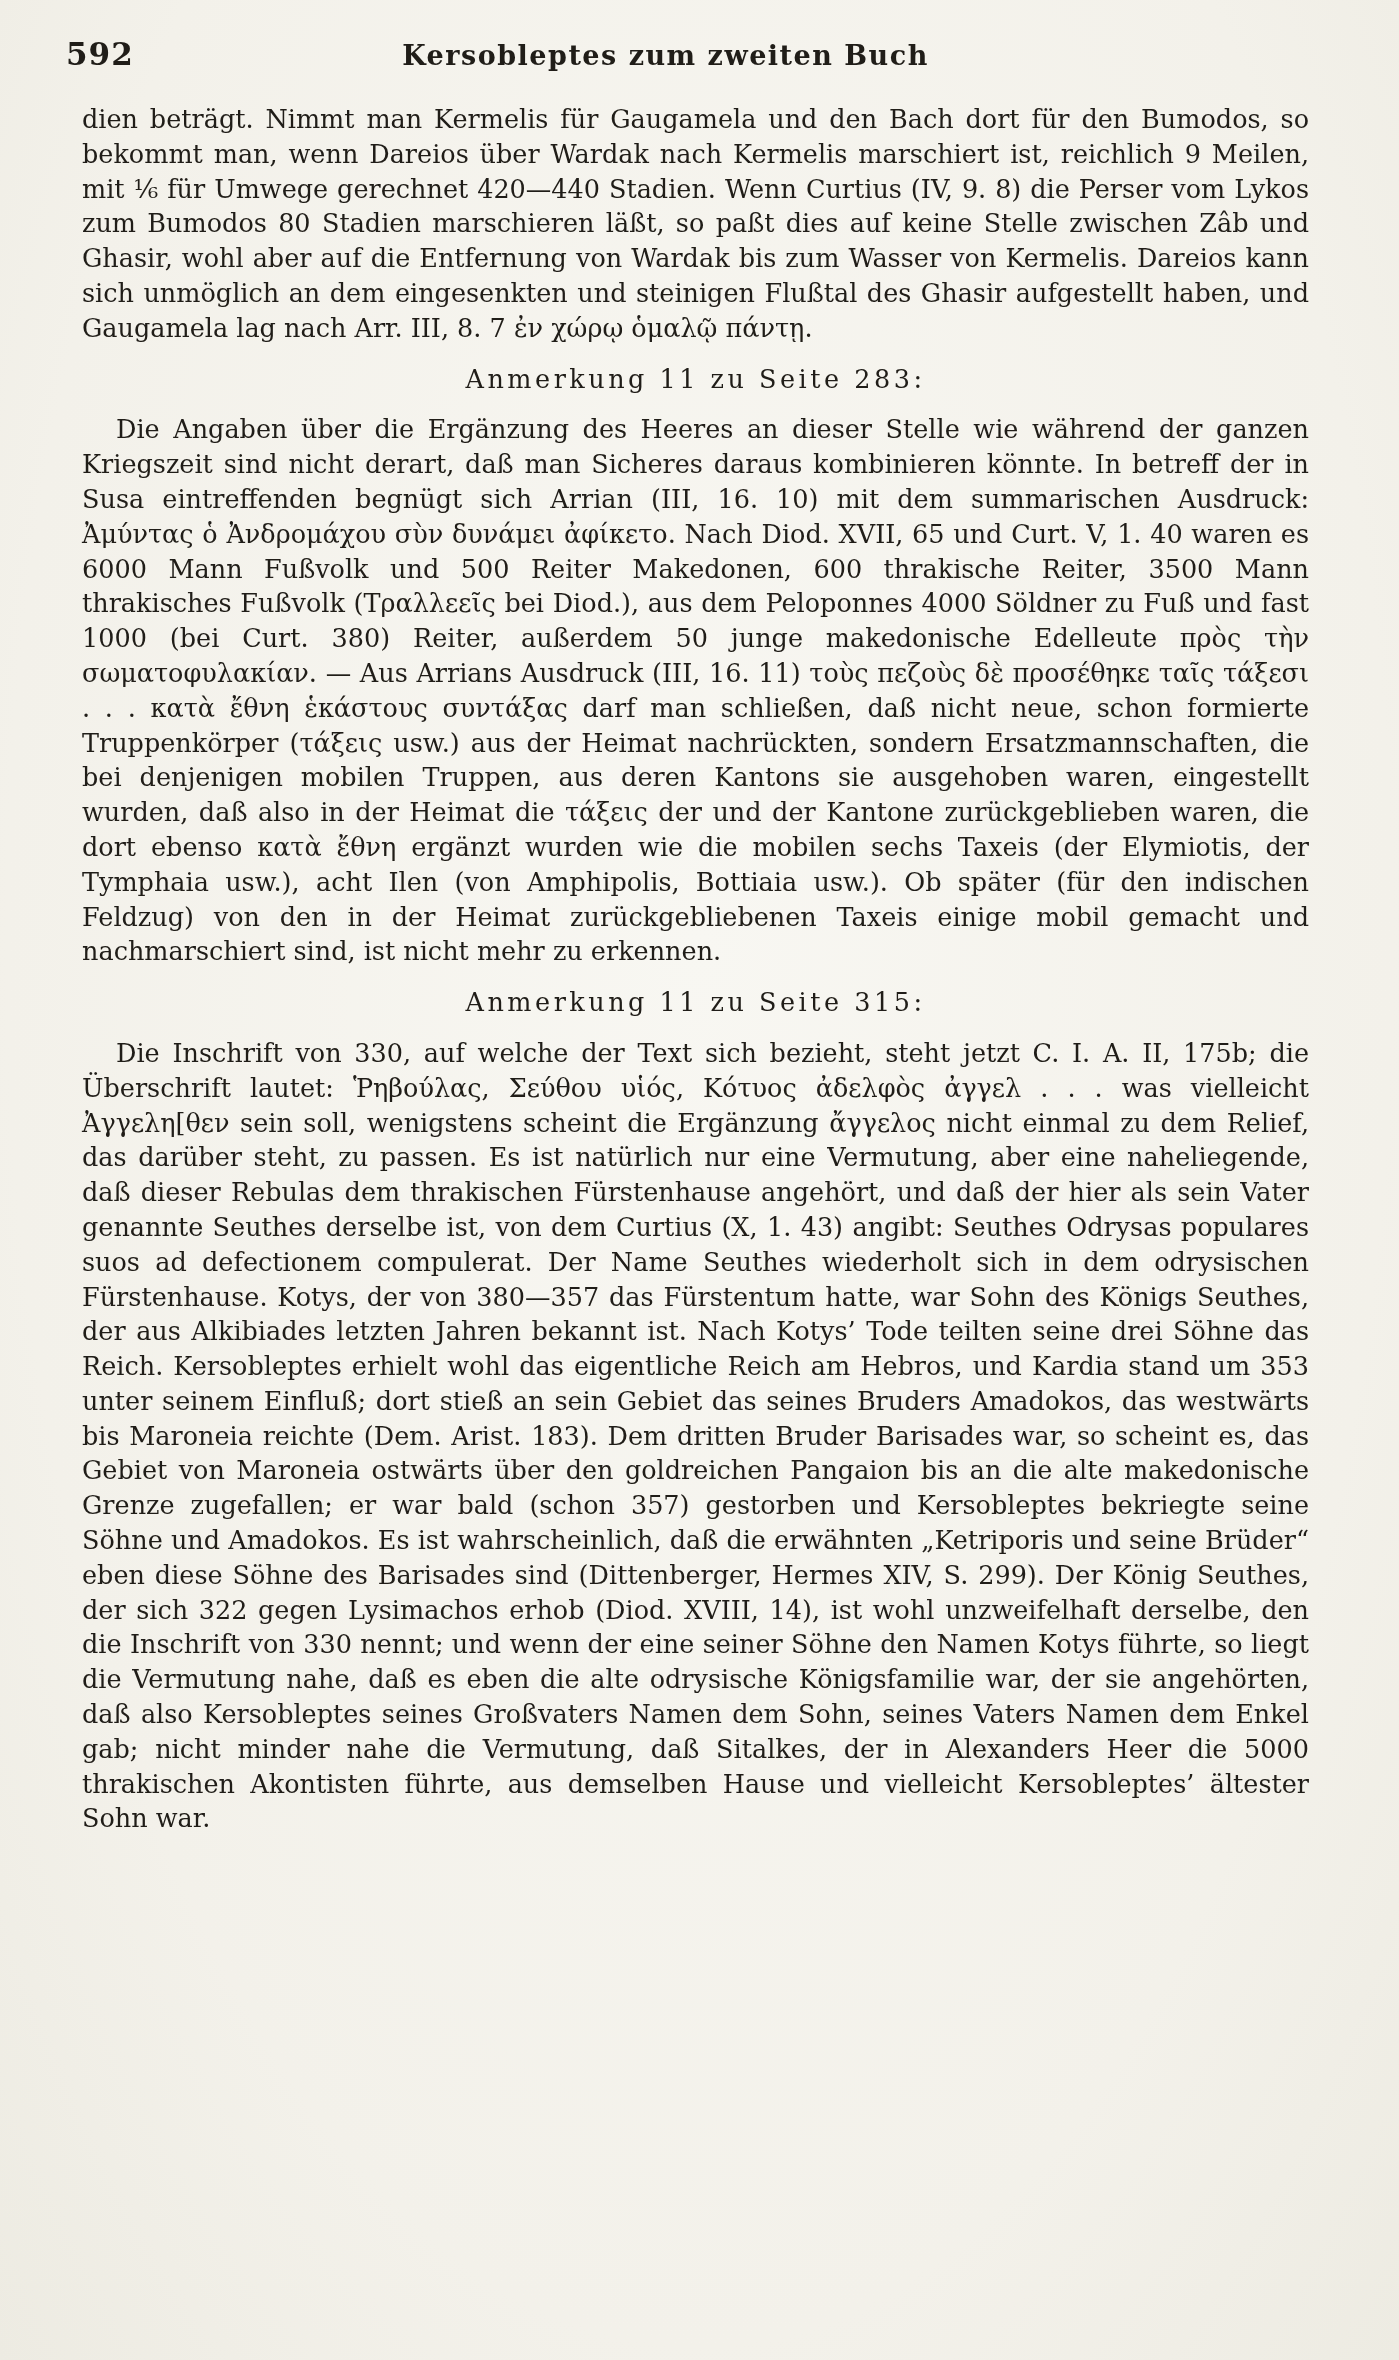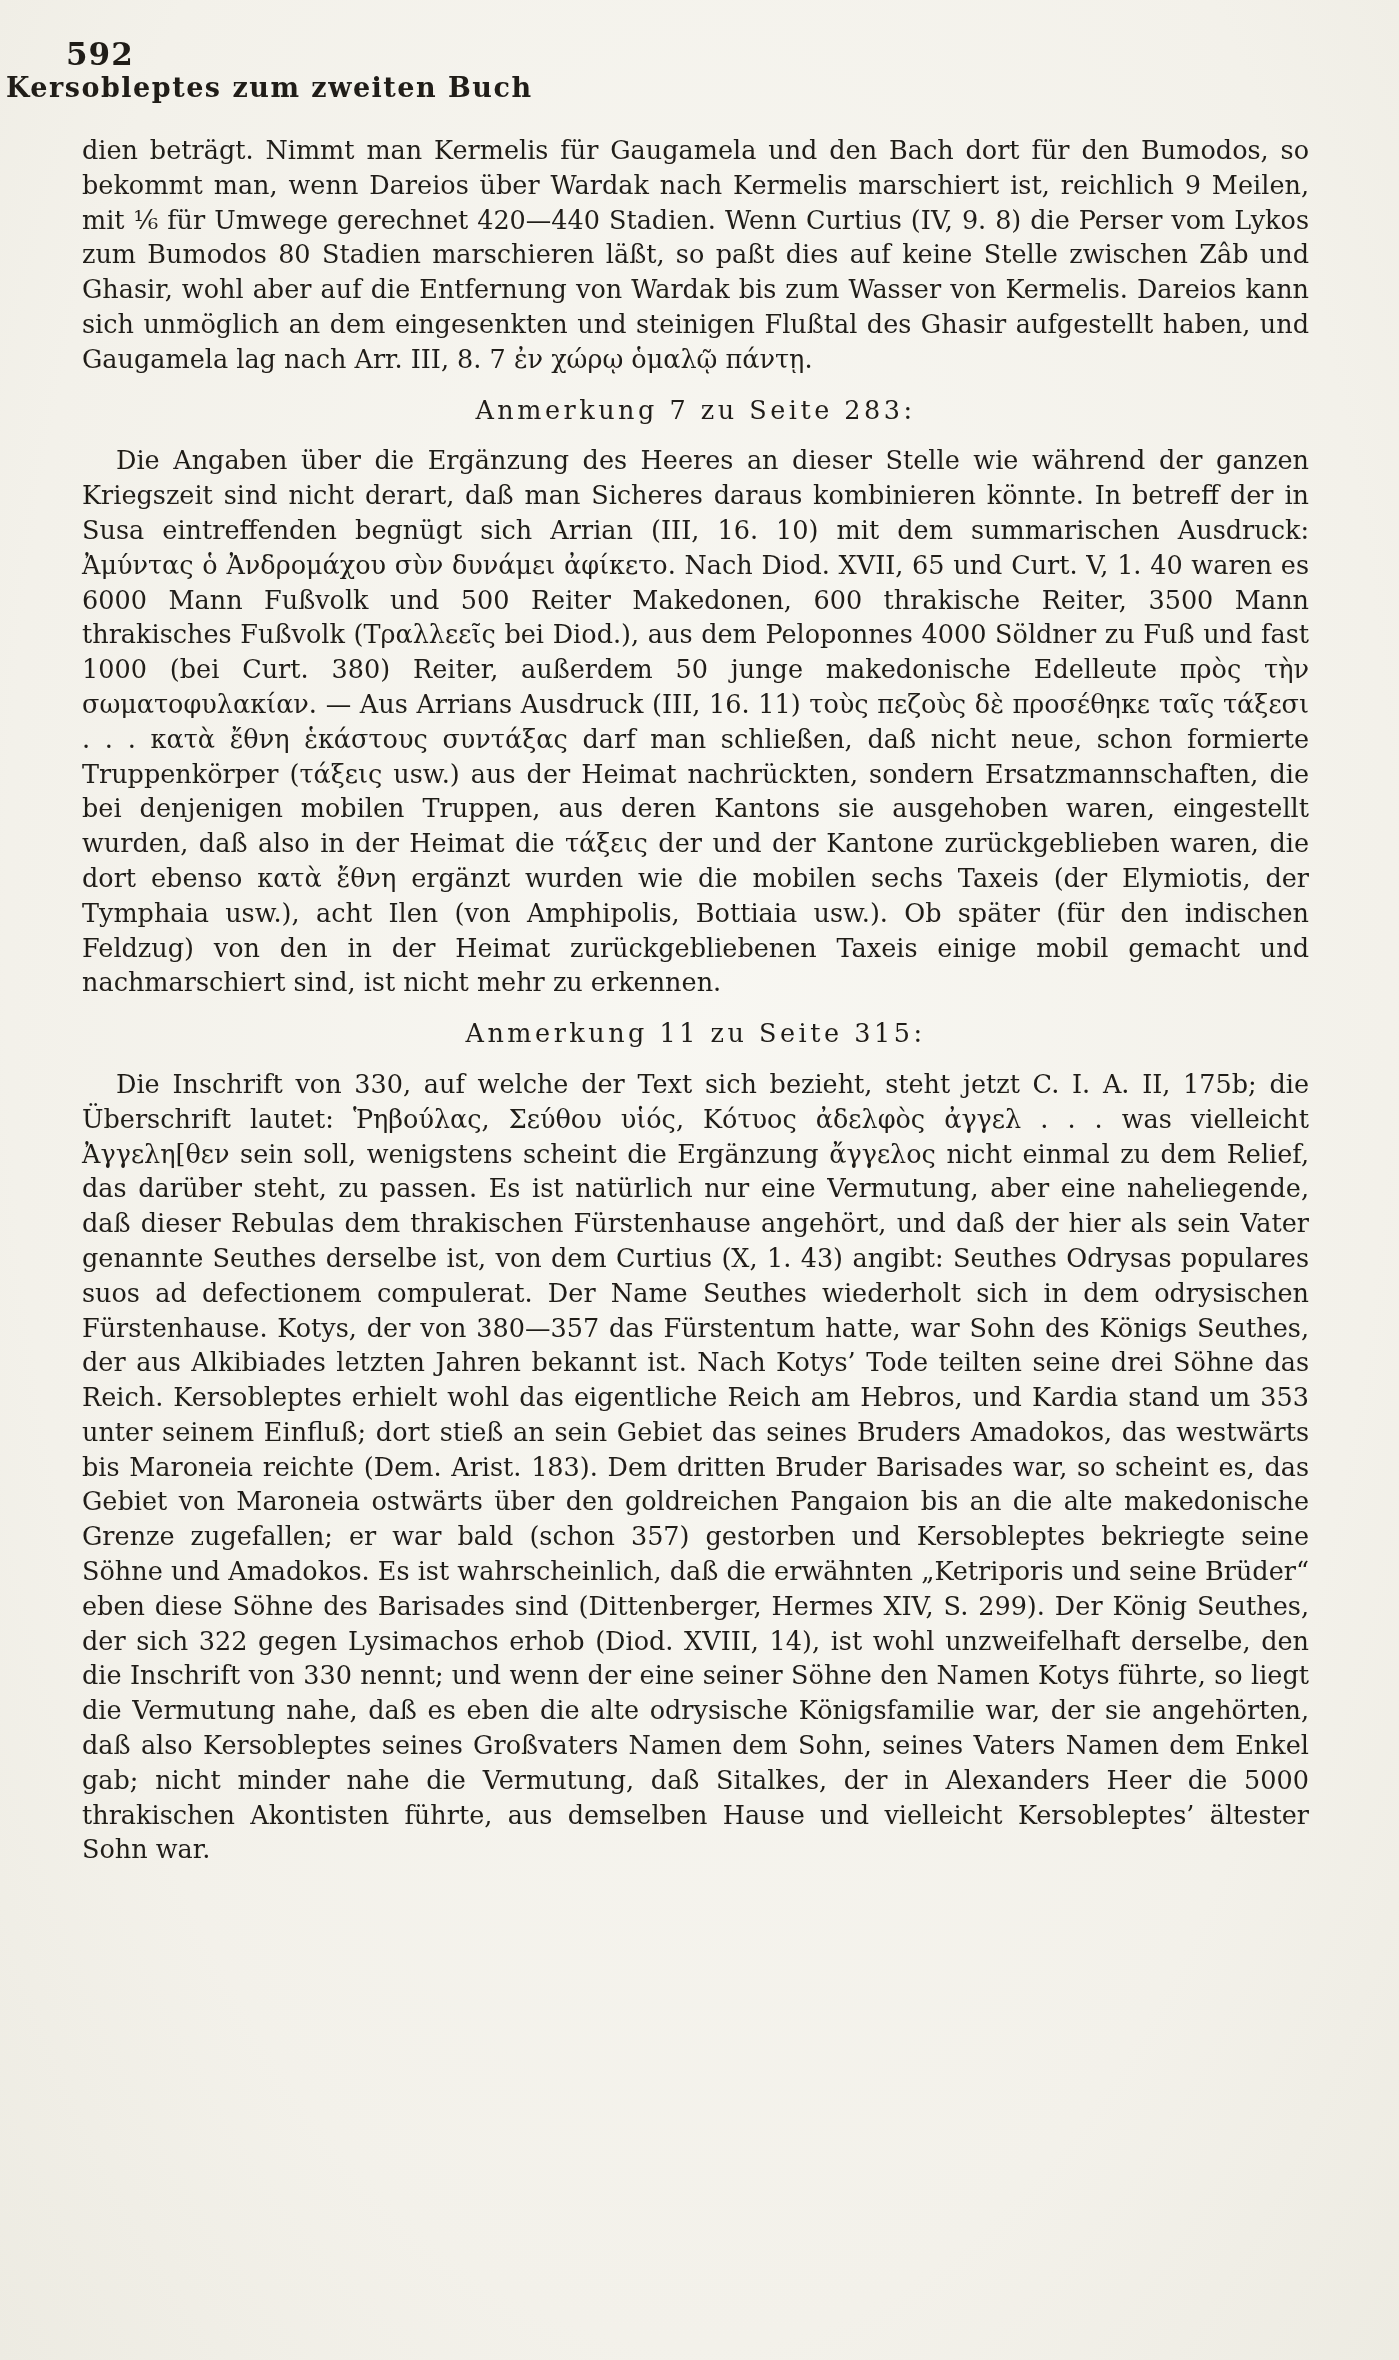--- a/index.html
+++ b/index.html
@@ -20,21 +20,20 @@
     box-sizing: border-box;
     width: 1399px;
     height: 2360px;
     padding: 36px 74px 40px 66px;
   }
   
   .running-head {
     display: flex;
     align-items: baseline;
     margin-bottom: 30px;
-    flex-direction: column;
   }
   .page-num {
     width: 150px;
     font-size: 31px;
     font-weight: bold;
     letter-spacing: 1px;
   }
   .head-title {
     flex: 1;
     text-align: center;
@@ -76,21 +75,21 @@
   <header class="running-head">
     <span class="page-num">592</span>
     <span class="head-title">Kersobleptes zum zweiten Buch</span>
     <span class="head-spacer"></span>
   </header>
 
   <main class="text-block">
 
     <p class="para">dien beträgt. Nimmt man Kermelis für Gaugamela und den Bach dort für den Bumodos, so bekommt man, wenn Dareios über Wardak nach Kermelis marschiert ist, reichlich 9 Meilen, mit ¹⁄₆ für Umwege gerechnet 420—440 Stadien. Wenn Curtius (IV, 9. 8) die Perser vom Lykos zum Bumodos 80 Stadien marschieren läßt, so paßt dies auf keine Stelle zwischen Zâb und Ghasir, wohl aber auf die Entfernung von Wardak bis zum Wasser von Kermelis. Dareios kann sich unmöglich an dem eingesenkten und steinigen Flußtal des Ghasir aufgestellt haben, und Gaugamela lag nach Arr. III, 8. 7 ἐν χώρῳ ὁμαλῷ πάντῃ.</p>
 
-    <h2 class="note-heading">Anmerkung 7 zu Seite 283:</h2>
+    <h2 class="note-heading">Anmerkung 11 zu Seite 283:</h2>
 
     <p class="para indent">Die Angaben über die Ergänzung des Heeres an dieser Stelle wie während der ganzen Kriegszeit sind nicht derart, daß man Sicheres daraus kombinieren könnte. In betreff der in Susa eintreffenden begnügt sich Arrian (III, 16. 10) mit dem summarischen Ausdruck: Ἀμύντας ὁ Ἀνδρομάχου σὺν δυνάμει ἀφίκετο. Nach Diod. XVII, 65 und Curt. V, 1. 40 waren es 6000 Mann Fußvolk und 500 Reiter Makedonen, 600 thrakische Reiter, 3500 Mann thrakisches Fußvolk (Τραλλεεῖς bei Diod.), aus dem Peloponnes 4000 Söldner zu Fuß und fast 1000 (bei Curt. 380) Reiter, außerdem 50 junge makedonische Edelleute πρὸς τὴν σωματοφυλακίαν. — Aus Arrians Ausdruck (III, 16. 11) τοὺς πεζοὺς δὲ προσέθηκε ταῖς τάξεσι . . . κατὰ ἔθνη ἑκάστους συντάξας darf man schließen, daß nicht neue, schon formierte Truppenkörper (τάξεις usw.) aus der Heimat nachrückten, sondern Ersatzmannschaften, die bei denjenigen mobilen Truppen, aus deren Kantons sie ausgehoben waren, eingestellt wurden, daß also in der Heimat die τάξεις der und der Kantone zurückgeblieben waren, die dort ebenso κατὰ ἔθνη ergänzt wurden wie die mobilen sechs Taxeis (der Elymiotis, der Tymphaia usw.), acht Ilen (von Amphipolis, Bottiaia usw.). Ob später (für den indischen Feldzug) von den in der Heimat zurückgebliebenen Taxeis einige mobil gemacht und nachmarschiert sind, ist nicht mehr zu erkennen.</p>
 
     <h2 class="note-heading">Anmerkung 11 zu Seite 315:</h2>
 
     <p class="para indent">Die Inschrift von 330, auf welche der Text sich bezieht, steht jetzt C. I. A. II, 175b; die Überschrift lautet: Ῥηβούλας, Σεύθου υἱός, Κότυος ἀδελφὸς ἀγγελ . . . was vielleicht Ἀγγελη[θεν sein soll, wenigstens scheint die Ergänzung ἄγγελος nicht einmal zu dem Relief, das darüber steht, zu passen. Es ist natürlich nur eine Vermutung, aber eine naheliegende, daß dieser Rebulas dem thrakischen Fürstenhause angehört, und daß der hier als sein Vater genannte Seuthes derselbe ist, von dem Curtius (X, 1. 43) angibt: Seuthes Odrysas populares suos ad defectionem compulerat. Der Name Seuthes wiederholt sich in dem odrysischen Fürstenhause. Kotys, der von 380—357 das Fürstentum hatte, war Sohn des Königs Seuthes, der aus Alkibiades letzten Jahren bekannt ist. Nach Kotys’ Tode teilten seine drei Söhne das Reich. Kersobleptes erhielt wohl das eigentliche Reich am Hebros, und Kardia stand um 353 unter seinem Einfluß; dort stieß an sein Gebiet das seines Bruders Amadokos, das westwärts bis Maroneia reichte (Dem. Arist. 183). Dem dritten Bruder Barisades war, so scheint es, das Gebiet von Maroneia ostwärts über den goldreichen Pangaion bis an die alte makedonische Grenze zugefallen; er war bald (schon 357) gestorben und Kersobleptes bekriegte seine Söhne und Amadokos. Es ist wahrscheinlich, daß die erwähnten „Ketriporis und seine Brüder“ eben diese Söhne des Barisades sind (Dittenberger, Hermes XIV, S. 299). Der König Seuthes, der sich 322 gegen Lysimachos erhob (Diod. XVIII, 14), ist wohl unzweifelhaft derselbe, den die Inschrift von 330 nennt; und wenn der eine seiner Söhne den Namen Kotys führte, so liegt die Vermutung nahe, daß es eben die alte odrysische Königsfamilie war, der sie angehörten, daß also Kersobleptes seines Großvaters Namen dem Sohn, seines Vaters Namen dem Enkel gab; nicht minder nahe die Vermutung, daß Sitalkes, der in Alexanders Heer die 5000 thrakischen Akontisten führte, aus demselben Hause und vielleicht Kersobleptes’ ältester Sohn war.</p>
 
   </main>
 
 </div>

